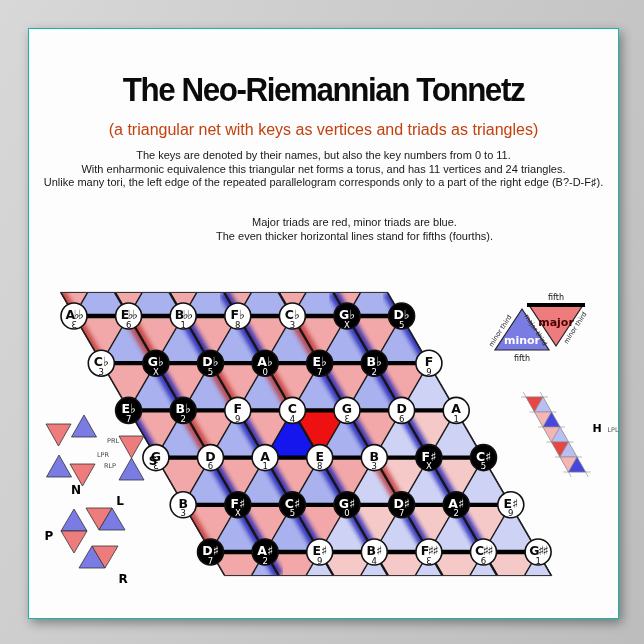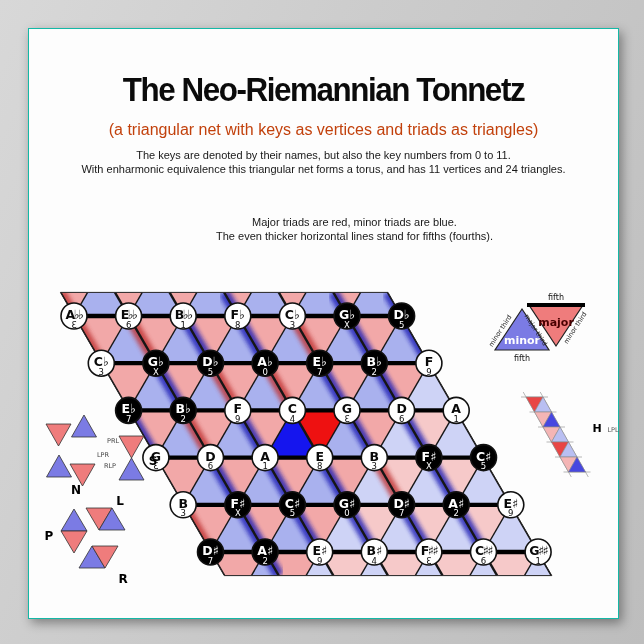--- a/index.html
+++ b/index.html
@@ -33,20 +33,21 @@
 </style>
 </head>
 <body>
 
 <div class="poster">
   <div class="title">The Neo-Riemannian Tonnetz</div>
   <div class="subtitle">(a triangular net with keys as vertices and triads as triangles)</div>
   <div class="para para1">
     <div>The keys are denoted by their names, but also the key numbers from 0 to 11.</div>
     <div>With enharmonic equivalence this triangular net forms a torus, and has 11 vertices and 24 triangles.</div>
+    <div>Unlike many tori, the left edge of the repeated parallelogram corresponds only to a part of the right edge (B?-D-F♯).</div>
   </div>
   <div class="para para2">
     <div>Major triads are red, minor triads are blue.</div>
     <div>The even thicker horizontal lines stand for fifths (fourths).</div>
   </div>
 </div>
 
 <svg id="tonnetz" width="644" height="644" viewBox="0 0 644 644">
     <defs>
       <clipPath id="para-clip">

